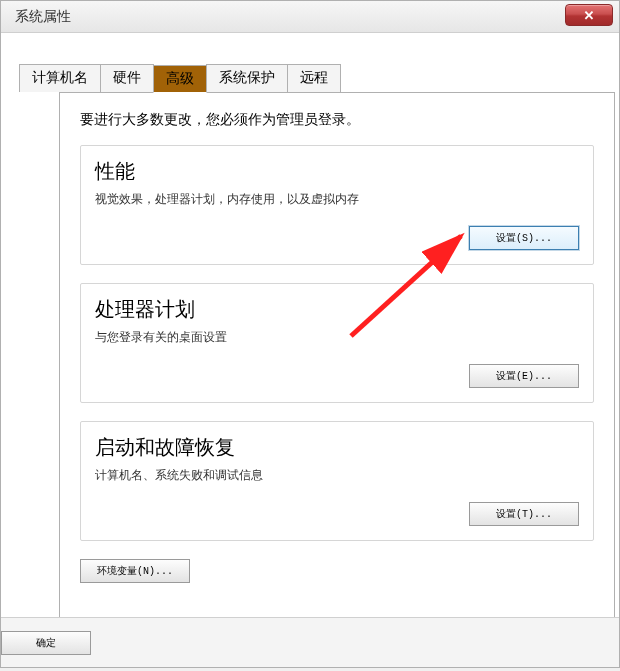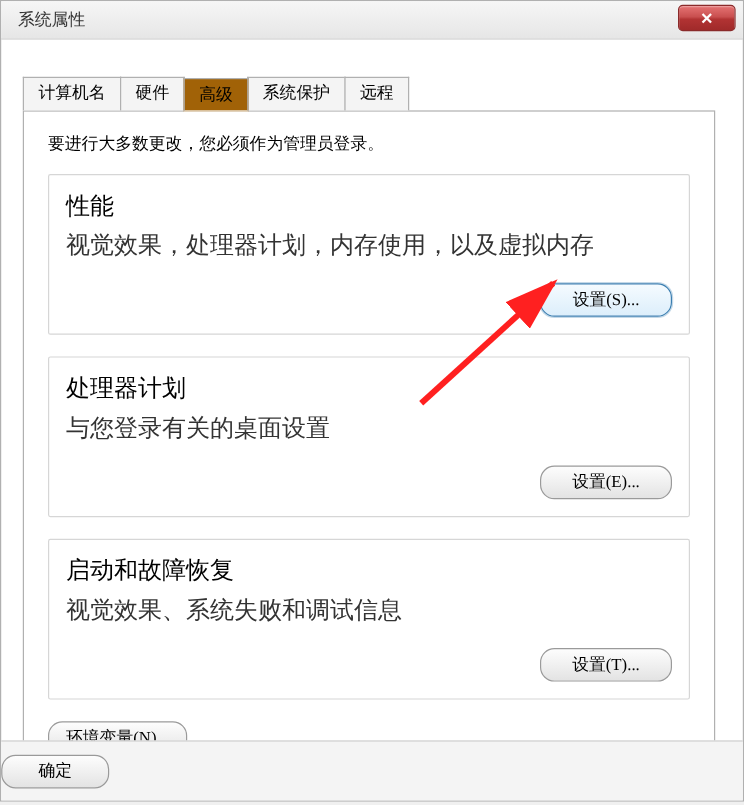--- a/index.html
+++ b/index.html
@@ -49,21 +49,21 @@
     font-size: 13px;
     box-shadow: inset 0 1px 0 rgba(255,255,255,0.3);
     cursor: pointer;
   }
   .client {
     position: absolute;
     top: 55px;
     left: 0;
     right: 0;
     bottom: 0;
-    padding: 8px 23px 0 18px;
+    padding: 8px 4px 0 18px;
   }
   .tabs {
     display: flex;
     position: relative;
     z-index: 2;
   }
   .tab {
     border: 1px solid #b0b0b0;
     border-bottom: none;
     background: #f4f4f4;
@@ -80,55 +80,56 @@
     z-index: 3;
   }
   .tabpanel {
     border: 1px solid #b0b0b0;
     background: #fff;
     position: relative;
     top: 0;
     margin-top: 0;
     padding: 18px 20px 20px 20px;
     height: 530px;
+    margin-left: 40px;
   }
   .intro {
     margin-bottom: 16px;
   }
   .group {
     border: 1px solid #d6d6d6;
     border-radius: 2px;
     padding: 12px 14px 14px 14px;
     margin-bottom: 18px;
     position: relative;
   }
   .group-title {
     font-size: 20px;
     margin-bottom: 6px;
     color: #000;
   }
   .group-desc {
-    font-size: 20px;
+    font-size: 12px;
     color: #333;
     margin-bottom: 18px;
   }
   .btn-row {
     display: flex;
     justify-content: flex-end;
   }
   .btn {
     min-width: 110px;
     padding: 4px 14px;
     border: 1px solid #9a9a9a;
     background: linear-gradient(to bottom, #fdfdfd, #e3e3e3);
-    border-radius: 12px;
-    font-size: 14px;
+    border-radius: 0;
+    font-size: 10px;
     cursor: pointer;
     text-align: center;
-    font-family: Liberation Serif, serif;
+    font-family: Liberation Mono, monospace;
   }
   .btn.highlight {
     border: 1px solid #3c7fb1;
     box-shadow: 0 0 0 1px rgba(60,127,177,0.3);
     background: linear-gradient(to bottom, #f5fbff, #dceefb);
   }
   .env-row {
     display: flex;
     padding-right: 14px;
     margin-top: 2px;
@@ -198,21 +199,21 @@
       <div class="group">
         <div class="group-title">处理器计划</div>
         <div class="group-desc">与您登录有关的桌面设置</div>
         <div class="btn-row">
           <button class="btn">设置(E)...</button>
         </div>
       </div>
 
       <div class="group">
         <div class="group-title">启动和故障恢复</div>
-        <div class="group-desc">视觉效果、系统失败和调试信息</div>
+        <div class="group-desc">计算机名、系统失败和调试信息</div>
         <div class="btn-row">
           <button class="btn">设置(T)...</button>
         </div>
       </div>
 
       <div class="env-row">
         <button class="btn">环境变量(N)...</button>
       </div>
 
     </div>

